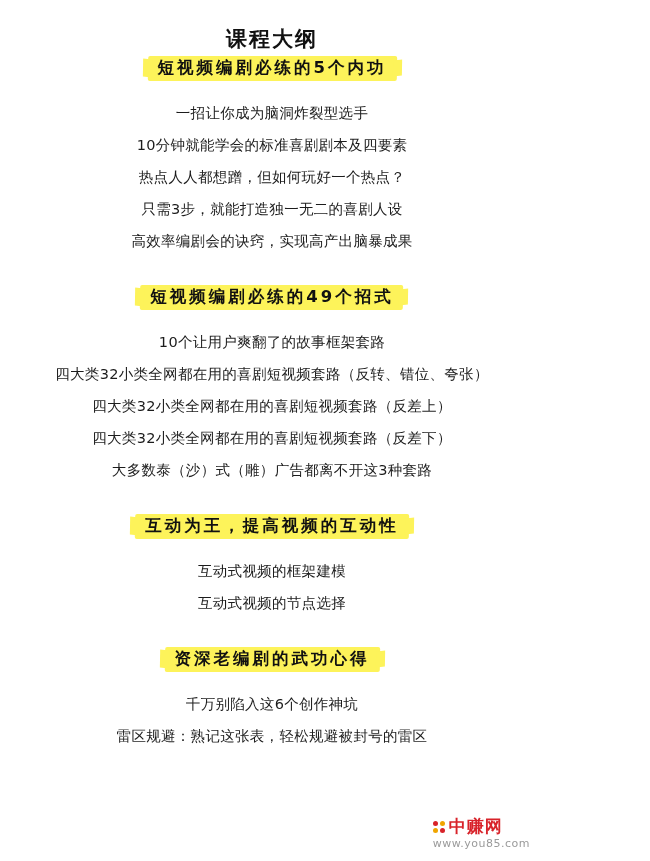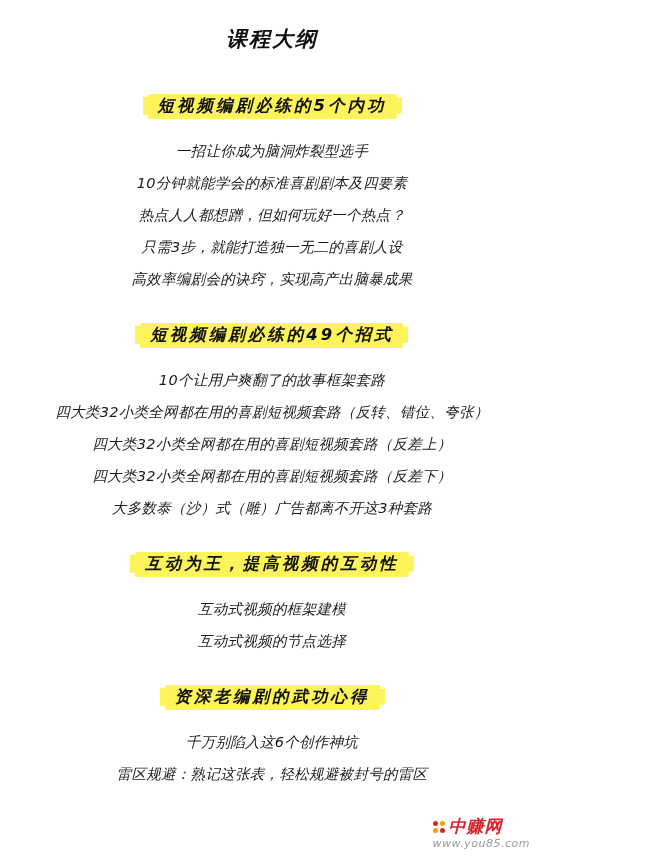--- a/index.html
+++ b/index.html
@@ -14,33 +14,31 @@
     color: #1a1a1a;
     position: relative;
     overflow: hidden;
   }
   .page {
     width: 544px;
     height: 861px;
     position: relative;
     box-sizing: border-box;
     padding: 16px 0 16px 0;
-    font-style: italic;
   }
   .page-title {
     text-align: center;
     font-size: 21px;
     font-weight: bold;
     letter-spacing: 2px;
     color: #111111;
     margin: 8px 0 0 0;
     line-height: 30px;
   }
   .content {
-    margin-top: 38px;
   }
   .section {
     margin-bottom: 6px;
   }
   .section-heading-wrap {
     text-align: center;
     margin: 0 0 14px 0;
   }
   .section-heading {
     display: inline-block;

